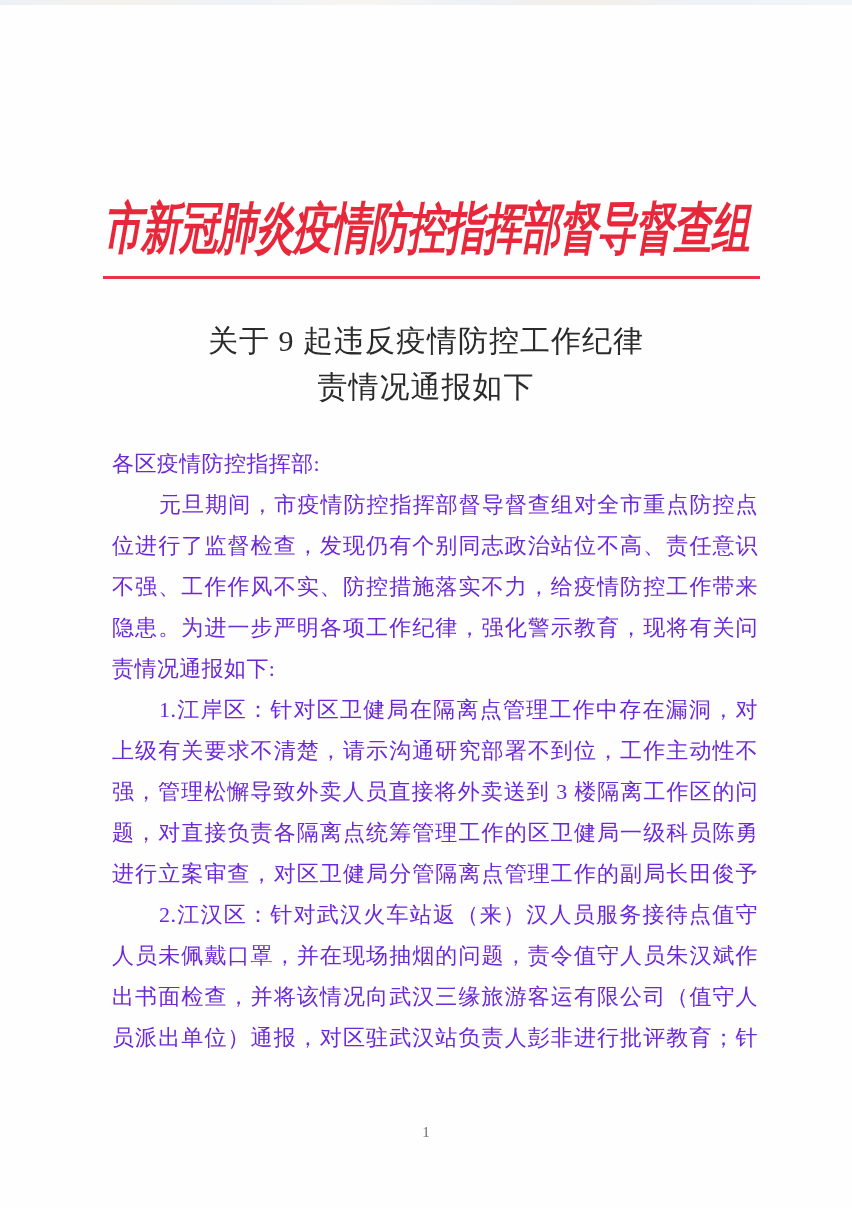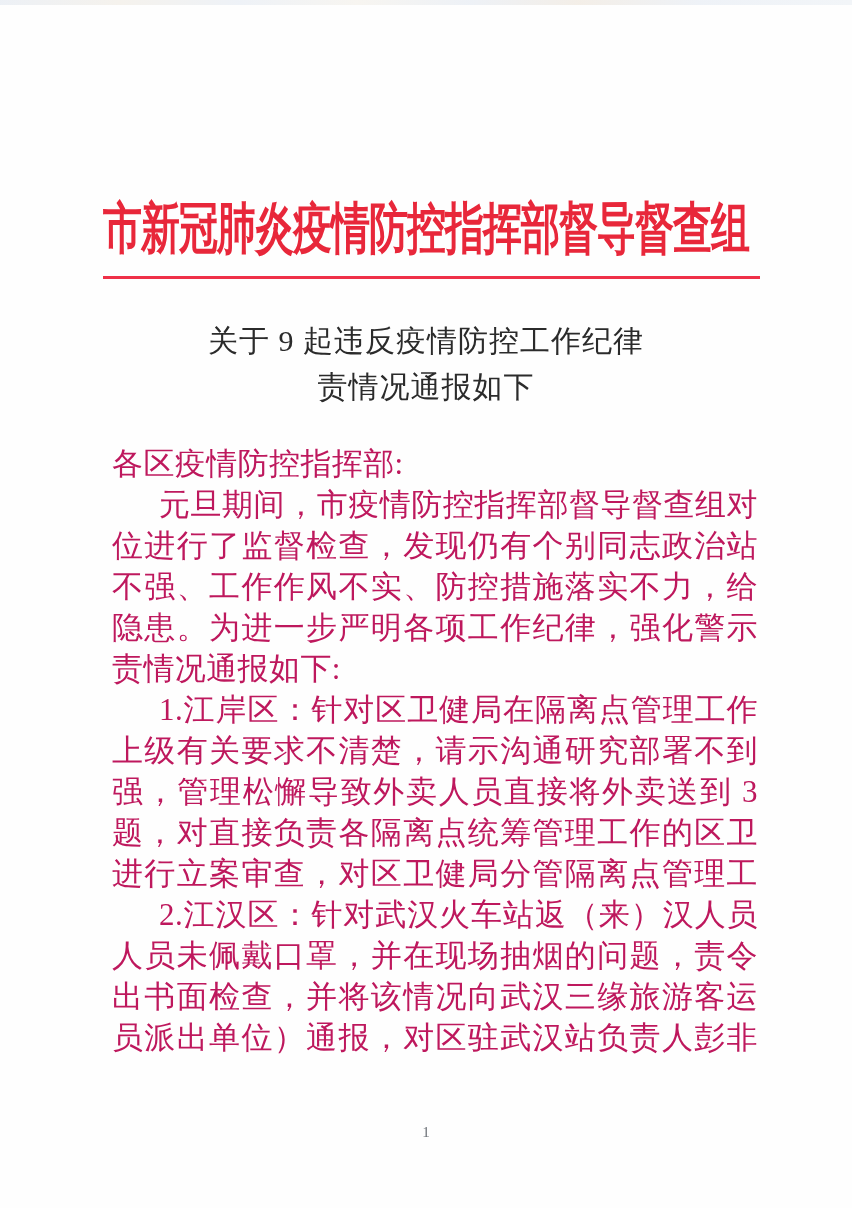--- a/index.html
+++ b/index.html
@@ -24,20 +24,21 @@
   .org-header {
     position: absolute;
     top: 190px; left: 0;
     width: 100%;
     text-align: center;
     color: #e8273a;
     font-weight: bold;
     font-size: 39px;
     letter-spacing: -1px;
     white-space: nowrap;
+    font-style: italic;
   }
   .org-header .stretch {
     display: inline-block;
     transform: scaleY(1.42);
     transform-origin: center top;
   }
   .red-rule {
     position: absolute;
     top: 276px; left: 103px;
     width: 657px; height: 3px;
@@ -51,22 +52,22 @@
     color: #2b2b2b;
     font-weight: normal;
     font-size: 30px;
     line-height: 46px;
     letter-spacing: 1px;
   }
   .body-text {
     position: absolute;
     top: 443px; left: 112px;
     width: 646px;
-    color: #be185d;
-    font-size: 31px;
+    color: #6d28d9;
+    font-size: 22px;
     line-height: 41px;
     letter-spacing: 0.4px;
   }
   .bline { white-space: nowrap; }
   .bline.fill {
     white-space: normal;
     text-align: justify;
     text-align-last: justify;
     text-justify: inter-character;
     overflow: hidden;

